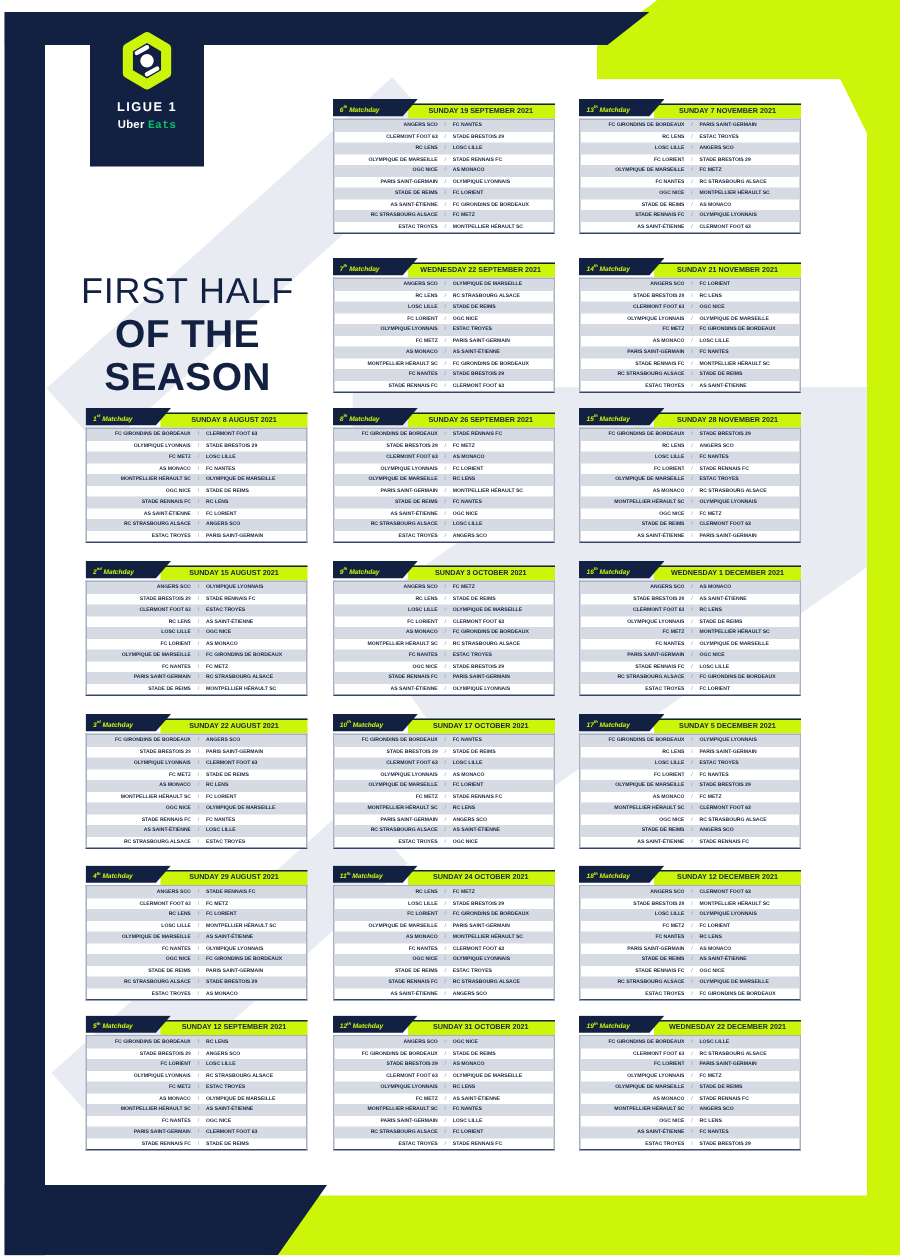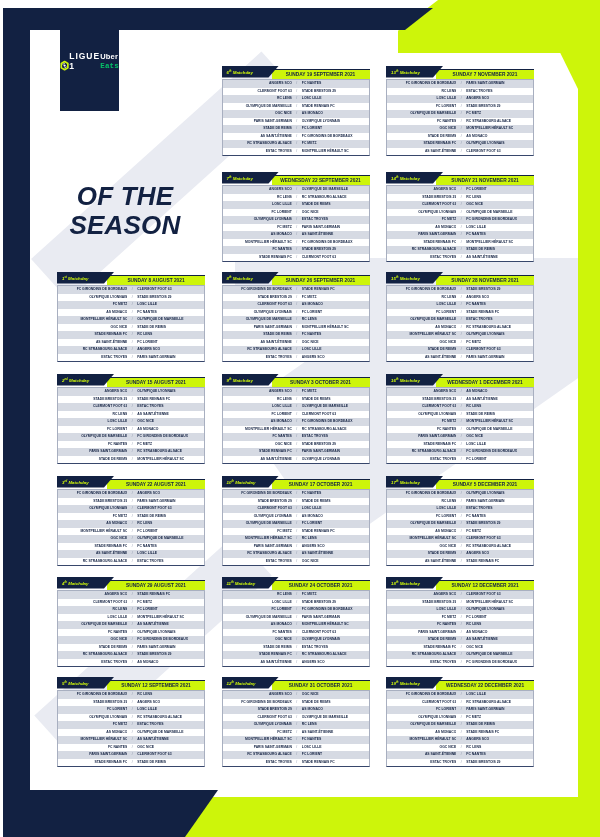--- a/index.html
+++ b/index.html
@@ -21,33 +21,33 @@
   .left-col{left:3px;top:8px;width:27px;height:829px;z-index:2;}
   .right-col{left:578px;top:0;width:22px;height:837px;}
   .green-top{left:398px;top:0;width:182px;height:53px;
              clip-path:polygon(22% 0,100% 0,100% 100%,0 100%,0 58%);}
   .green-top-join{left:552px;top:52px;width:26px;height:37px;
              clip-path:polygon(30% 0,100% 0,100% 100%);}
   .bottom-green{left:180px;top:797px;width:420px;height:40px;z-index:1;}
   .bottom-navy{left:3px;top:790px;width:215px;height:47px;z-index:2;
              clip-path:polygon(0 0,100% 0,calc(100% - 33px) 100%,0 100%);}
   
-  .logo-box{position:absolute;left:60px;top:8px;width:59px;height:103px;z-index:4;
-            background:var(--navy);display:flex;flex-direction:row;align-items:center;}
+  .logo-box{position:absolute;left:60px;top:8px;width:76px;height:103px;z-index:4;
+            background:var(--navy);display:flex;flex-direction:column;align-items:center;}
   .logo-mark{margin-top:13px;width:36px;height:42px;}
   .league-name{color:#fff;font-weight:bold;font-size:8.5px;letter-spacing:1px;margin-top:3px;}
   .uber-line{font-size:7.5px;font-weight:bold;margin-top:2px;letter-spacing:0.2px;}
   .uber-line .uber{color:#fff;text-align:center;}
   .uber-line .eats{color:var(--ugreen);font-family:Liberation Mono, monospace;}
   
   .season-block{position:absolute;left:55px;top:147px;width:155px;text-align:center;z-index:2;
                 color:var(--navy);font-weight:bold;font-size:9.5px;line-height:11px;}
   .main-title{position:absolute;left:25px;top:182px;width:200px;text-align:center;z-index:2;color:var(--navy);}
   .main-title .t1{font-size:24px;font-weight:normal;letter-spacing:0.5px;line-height:26px;}
-  .main-title .t2{font-size:26px;font-weight:bold;letter-spacing:0.2px;line-height:29px;font-style:italic;}
+  .main-title .t2{font-size:26px;font-weight:bold;letter-spacing:0.2px;line-height:29px;}
   
   #tables-layer{position:absolute;left:0;top:0;width:600px;height:837px;z-index:3;}
   .md-table{position:absolute;width:148px;height:88px;}
   .md-label{position:absolute;left:0;top:0;width:57px;height:11.5px;background:var(--navy);z-index:2;
             clip-path:polygon(0 0,100% 0,calc(100% - 10px) 100%,0 100%);
             color:var(--lime);font-size:4.4px;font-style:italic;font-weight:bold;
             line-height:11px;padding-left:5px;box-sizing:border-box;}
   .md-label sup{font-size:0.62em;}
   .md-date{position:absolute;left:50px;right:0;top:2.5px;height:10.5px;background:var(--lime);
            border-top:1px solid var(--navy);color:var(--navy);font-weight:bold;font-size:4.8px;
@@ -90,20 +90,21 @@
       </g>
     </svg>
     <div class="league-name">LIGUE 1</div>
     <div class="uber-line">
       <span class="uber">Uber</span>
       <span class="eats">Eats</span>
     </div>
   </div>
 
   <div class="main-title">
+    <div class="t1">FIRST HALF</div>
     <div class="t2">OF THE SEASON</div>
   </div>
 
   <div id="tables-layer">
       <div class="md-table" style="left: 57px; top: 272px;">
         <div class="md-label"><span>1</span><sup>st</sup><span> Matchday</span></div>
         <div class="md-date">SUNDAY 8 AUGUST 2021</div>
         <div class="md-body">
           <div class="fx-row">
             <span class="fx-home">FC GIRONDINS DE BORDEAUX</span>

